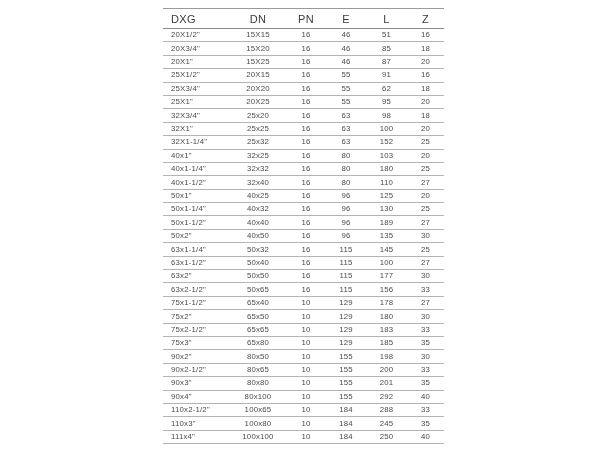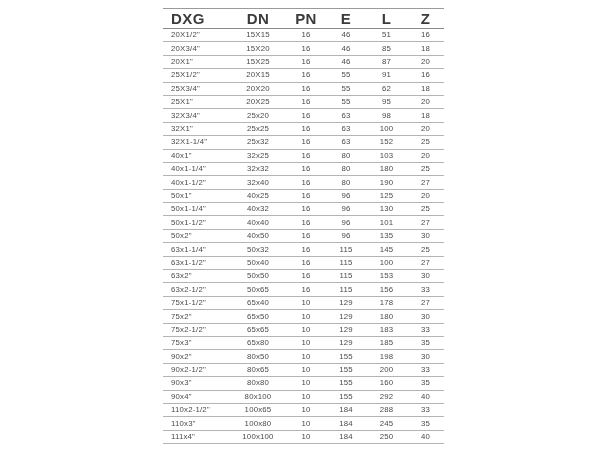--- a/index.html
+++ b/index.html
@@ -13,21 +13,21 @@
     border-collapse:collapse;table-layout:fixed;
   }
   .spec-table col.c-dxg{width:67px;}
   .spec-table col.c-dn{width:56px;}
   .spec-table col.c-pn{width:40px;}
   .spec-table col.c-e{width:40px;}
   .spec-table col.c-l{width:41px;}
   .spec-table col.c-z{width:37px;}
   .spec-table thead th{
     height:19px;
-    font-size:15px;font-weight:700;color:#3b3b3b;letter-spacing:0.4px;
+    font-size:11px;font-weight:400;color:#3b3b3b;letter-spacing:0.4px;
     text-align:center;vertical-align:middle;
     border-top:1px solid #9a9a9a;
     border-bottom:1px solid #8a8a8a;
     padding:0;
   }
   .spec-table thead th:first-child{text-align:left;padding-left:8px;}
   .spec-table tbody td{
     height:12.4px;
     font-size:7.8px;font-weight:400;color:#4b4b4b;letter-spacing:0.2px;
     line-height:1;
@@ -148,21 +148,21 @@
           <td>16</td>
           <td>80</td>
           <td>180</td>
           <td>25</td>
         </tr>
         <tr>
           <td>40x1-1/2"</td>
           <td>32x40</td>
           <td>16</td>
           <td>80</td>
-          <td>190</td>
+          <td>110</td>
           <td>27</td>
         </tr>
         <tr>
           <td>50x1"</td>
           <td>40x25</td>
           <td>16</td>
           <td>96</td>
           <td>125</td>
           <td>20</td>
         </tr>
@@ -172,21 +172,21 @@
           <td>16</td>
           <td>96</td>
           <td>130</td>
           <td>25</td>
         </tr>
         <tr>
           <td>50x1-1/2"</td>
           <td>40x40</td>
           <td>16</td>
           <td>96</td>
-          <td>101</td>
+          <td>189</td>
           <td>27</td>
         </tr>
         <tr>
           <td>50x2"</td>
           <td>40x50</td>
           <td>16</td>
           <td>96</td>
           <td>135</td>
           <td>30</td>
         </tr>
@@ -204,21 +204,21 @@
           <td>16</td>
           <td>115</td>
           <td>100</td>
           <td>27</td>
         </tr>
         <tr>
           <td>63x2"</td>
           <td>50x50</td>
           <td>16</td>
           <td>115</td>
-          <td>153</td>
+          <td>177</td>
           <td>30</td>
         </tr>
         <tr>
           <td>63x2-1/2"</td>
           <td>50x65</td>
           <td>16</td>
           <td>115</td>
           <td>156</td>
           <td>33</td>
         </tr>
@@ -268,21 +268,21 @@
           <td>10</td>
           <td>155</td>
           <td>200</td>
           <td>33</td>
         </tr>
         <tr>
           <td>90x3"</td>
           <td>80x80</td>
           <td>10</td>
           <td>155</td>
-          <td>160</td>
+          <td>201</td>
           <td>35</td>
         </tr>
         <tr>
           <td>90x4"</td>
           <td>80x100</td>
           <td>10</td>
           <td>155</td>
           <td>292</td>
           <td>40</td>
         </tr>

